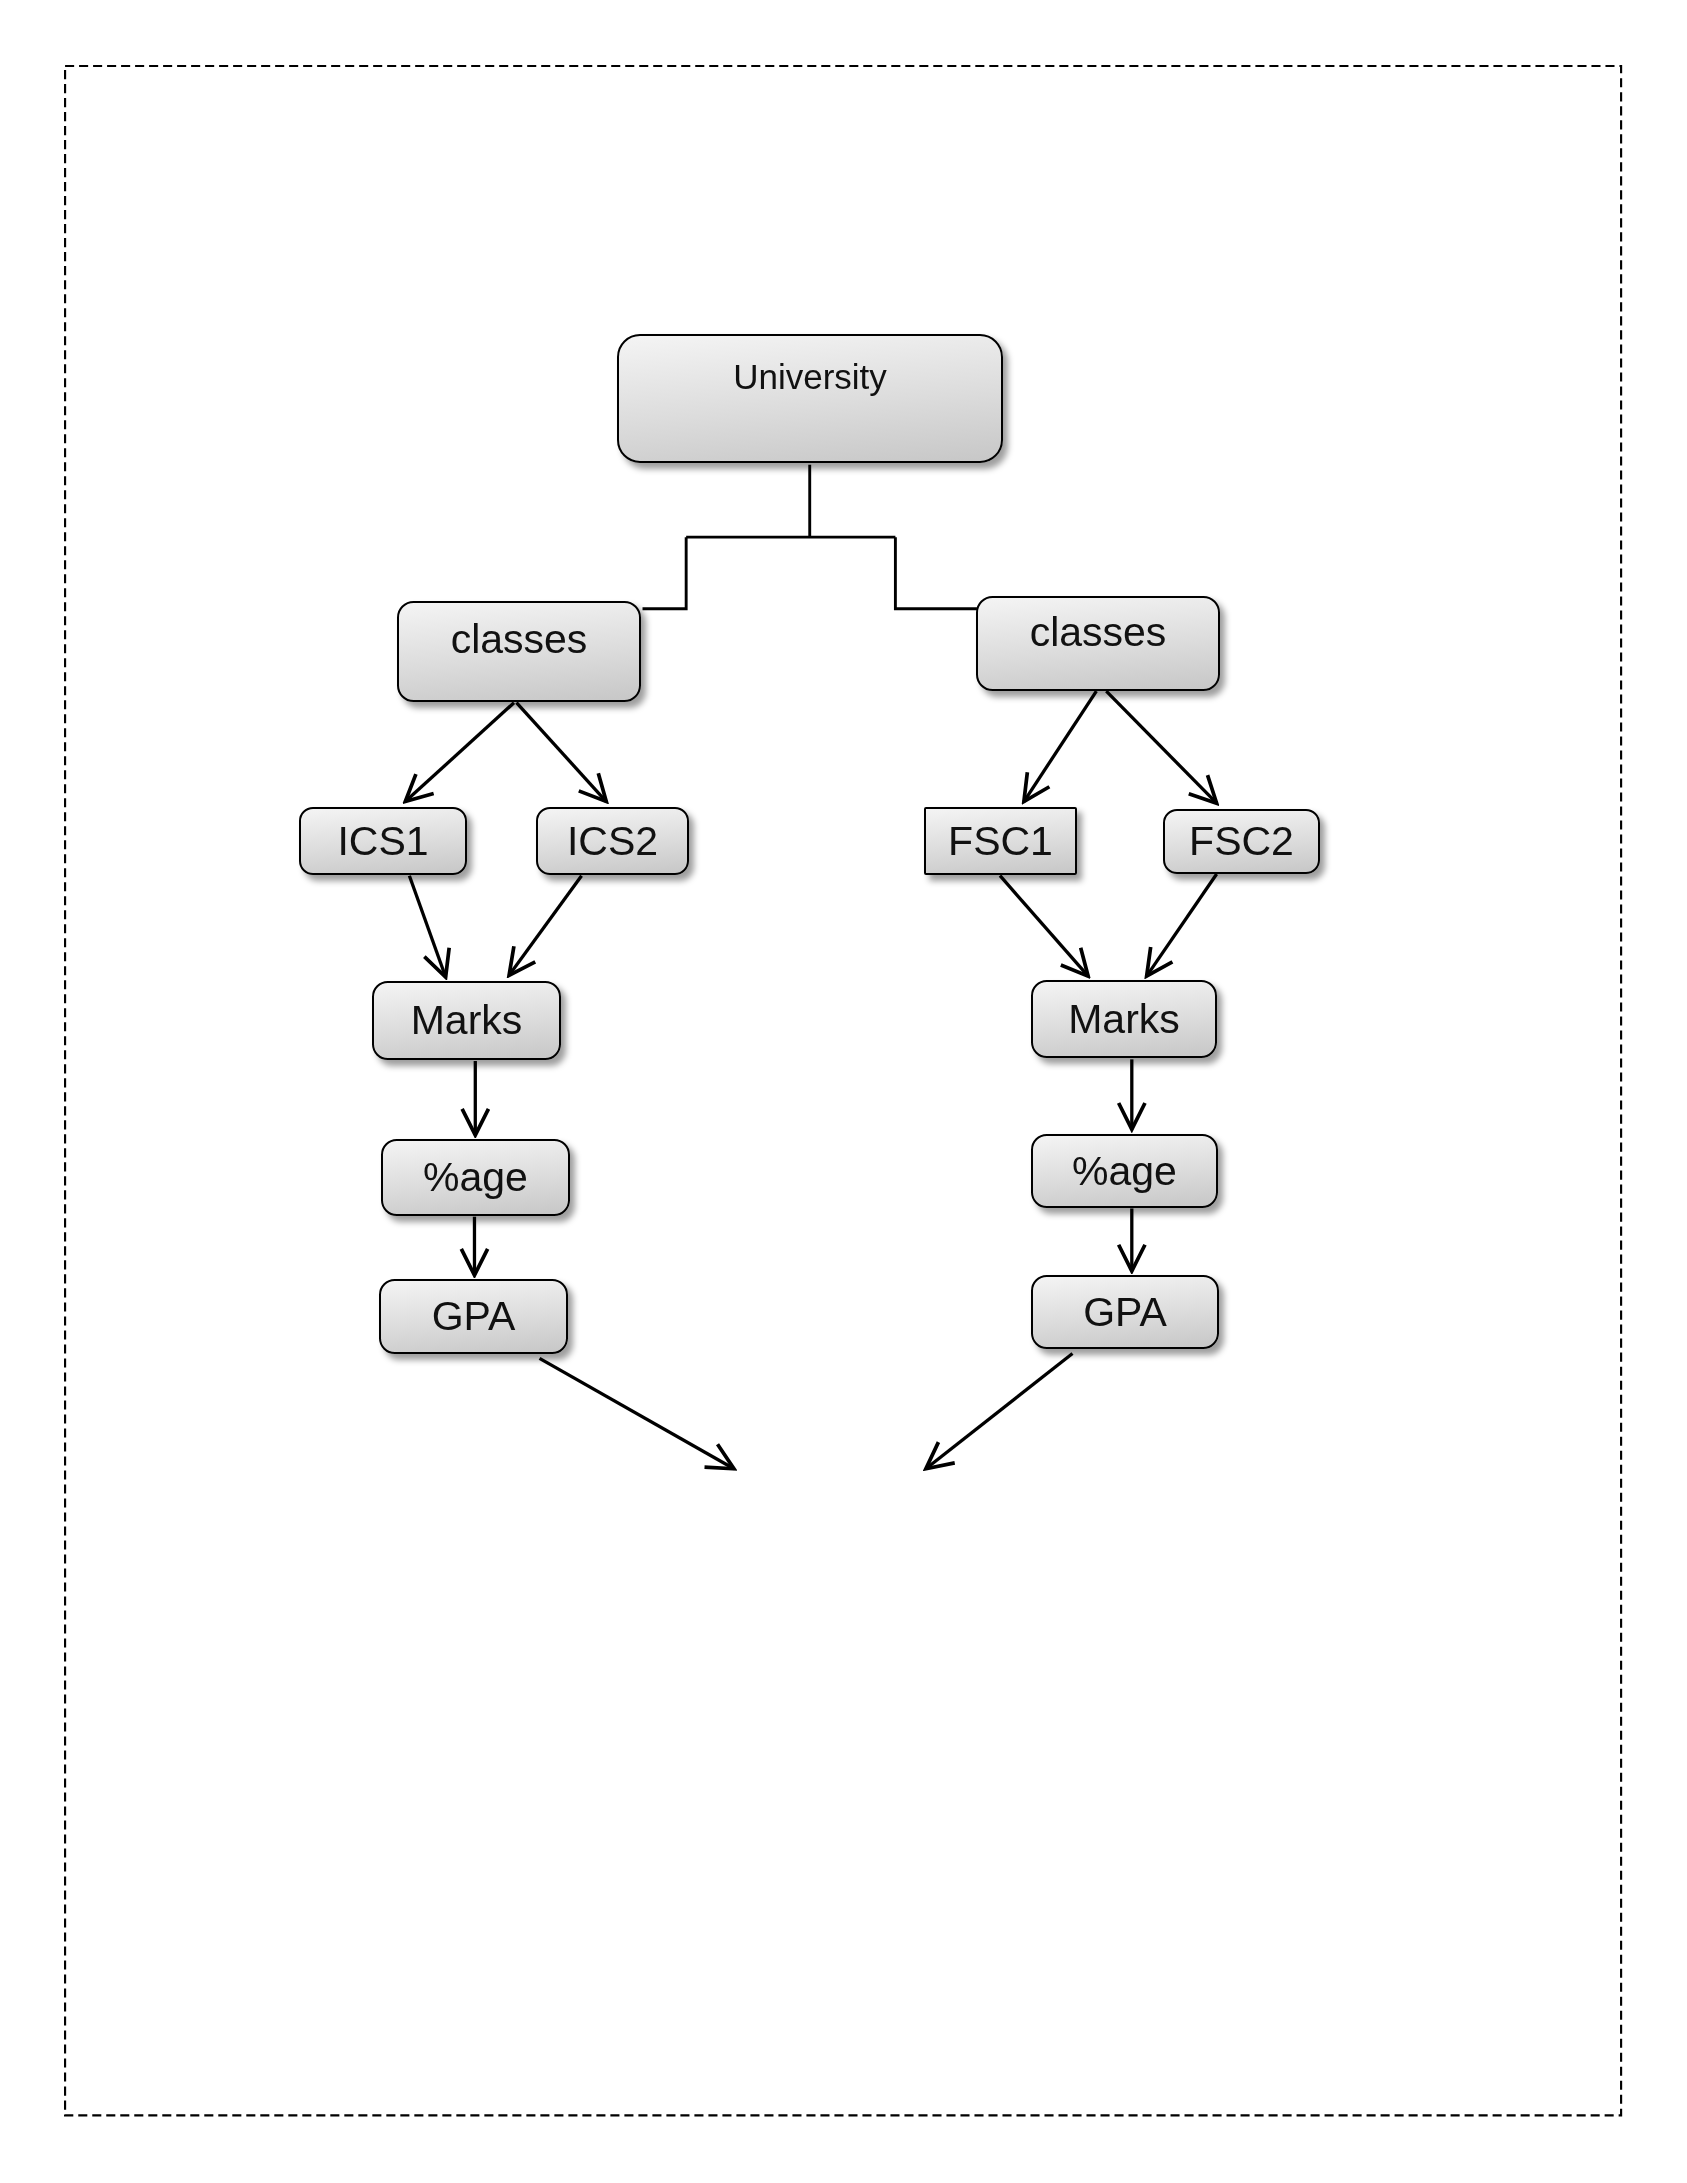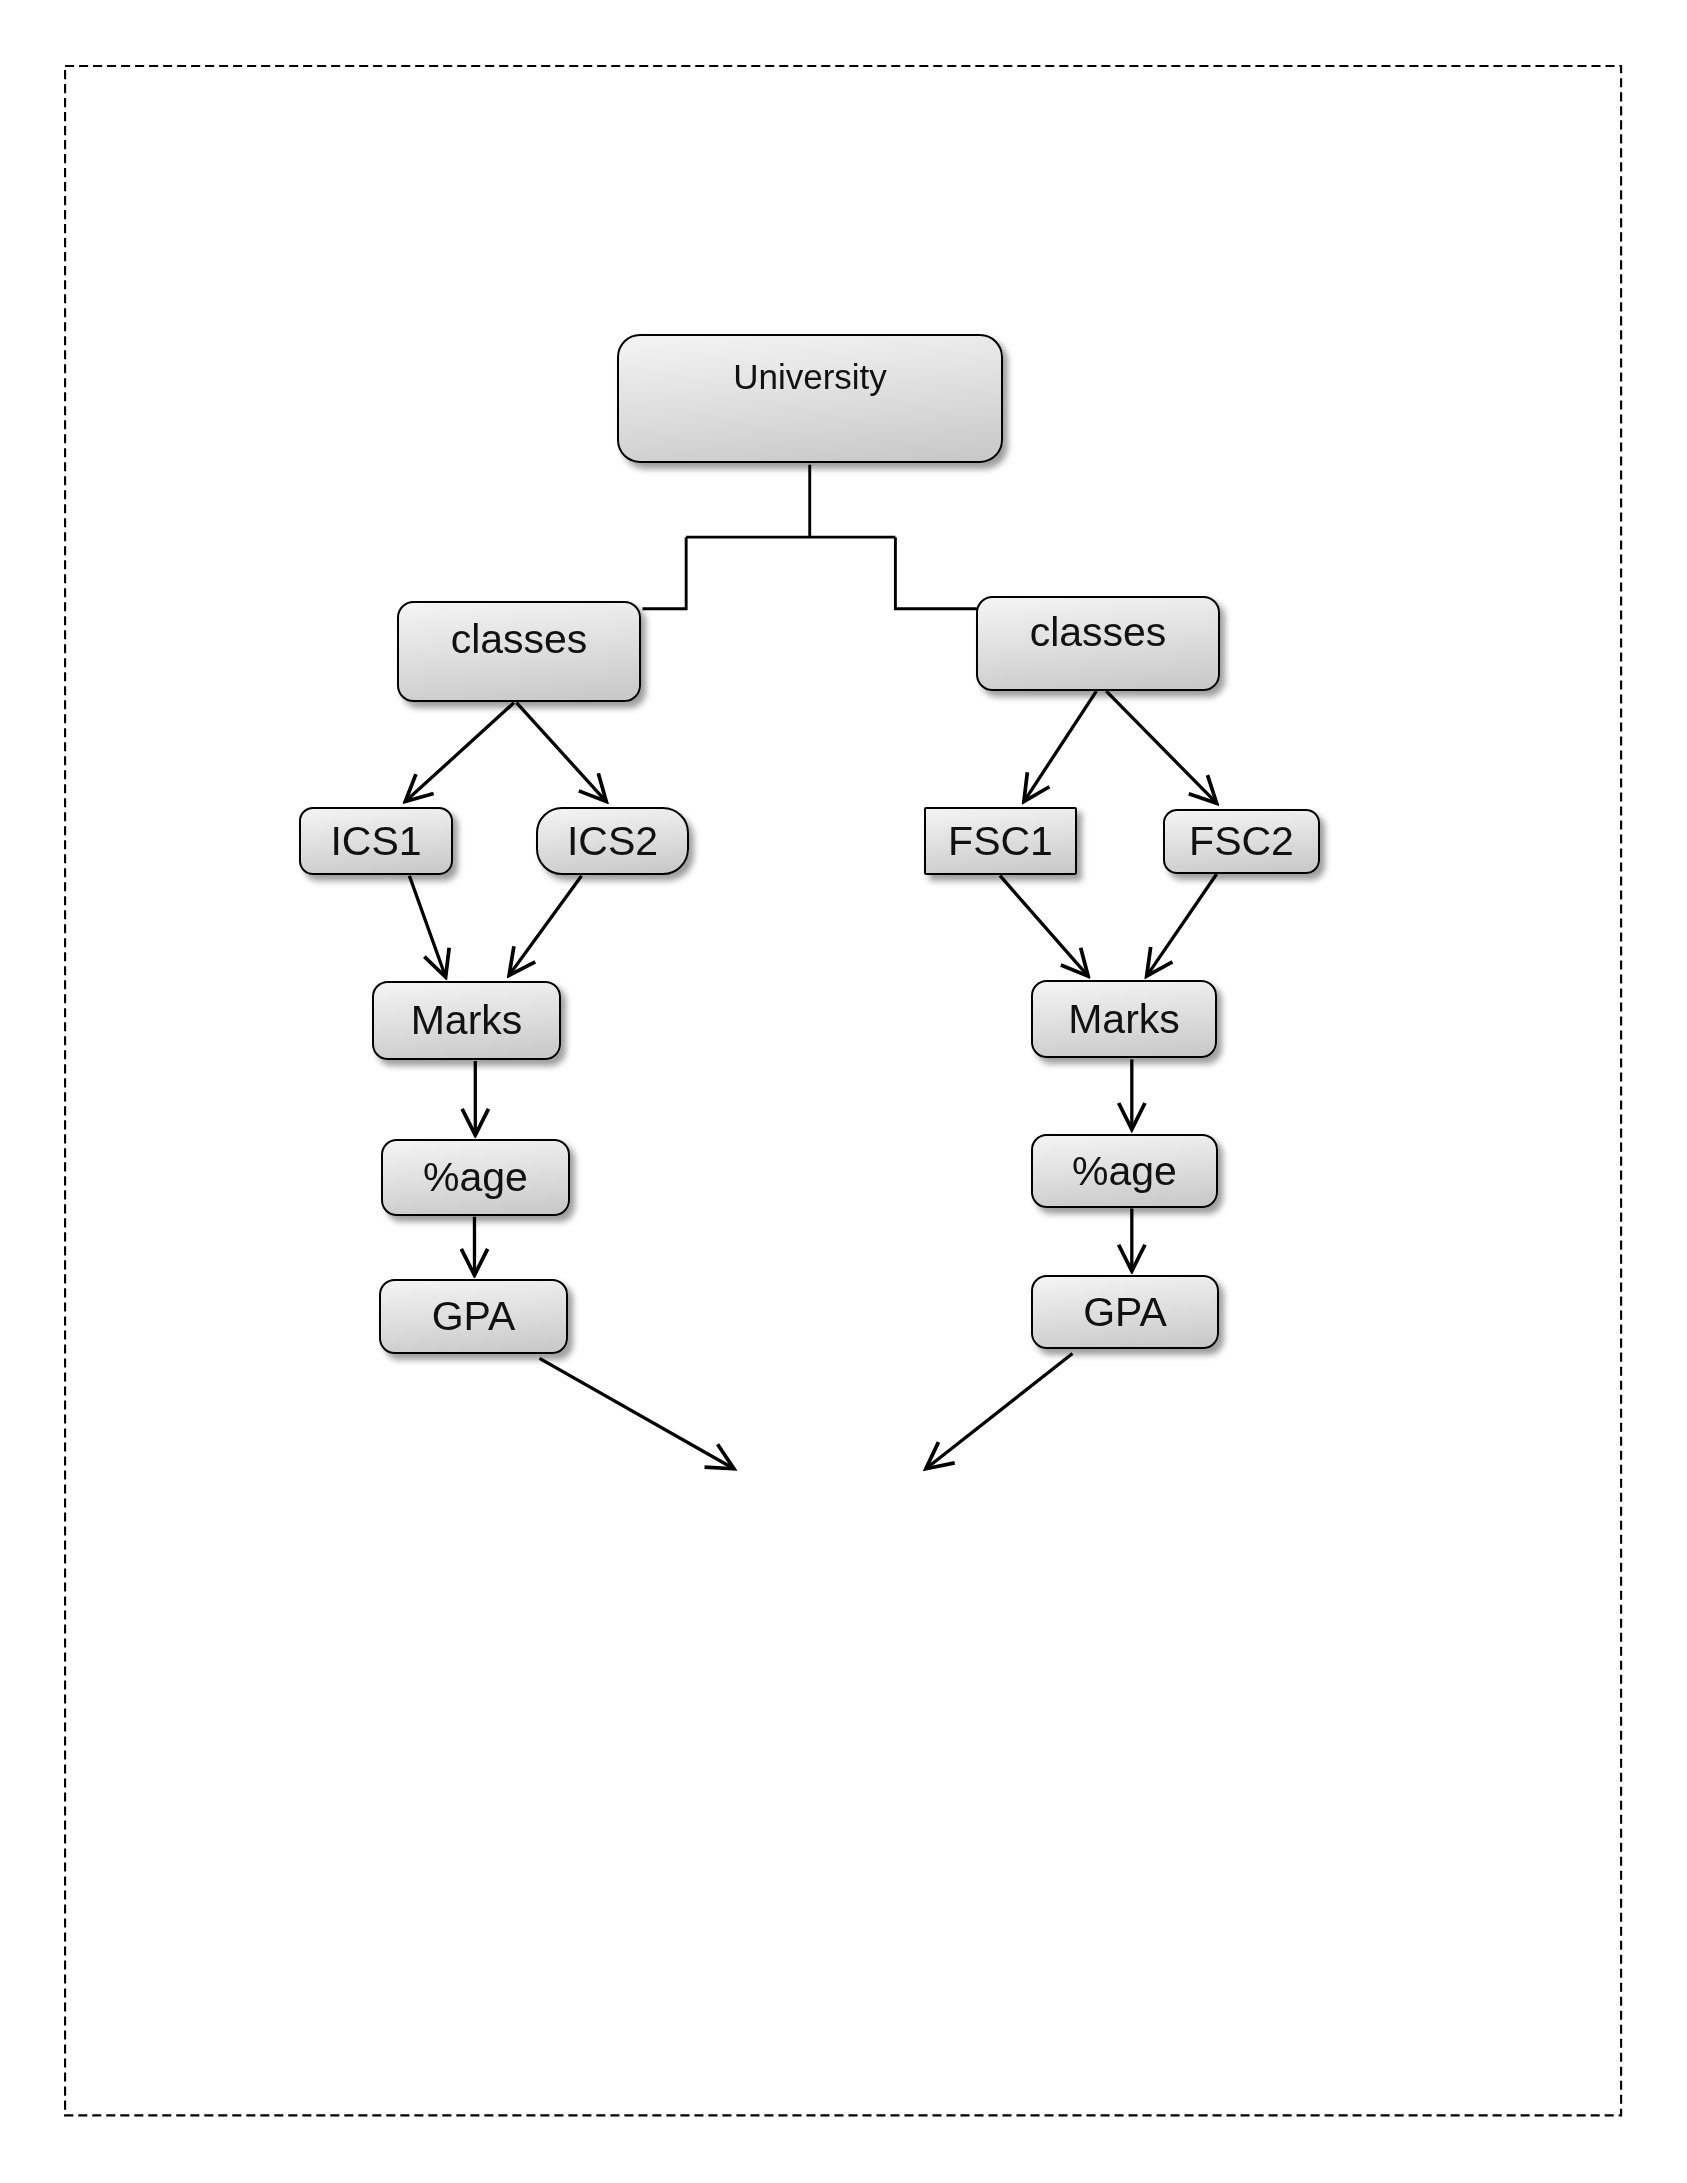--- a/index.html
+++ b/index.html
@@ -20,22 +20,22 @@
     color:#111;
     font-size:41px;
     box-sizing:border-box;
     white-space:nowrap;
   }
   .node .lbl{display:block;}
   
   .n-university{left:617px;top:334px;width:386px;height:129px;border-radius:23px;font-size:35px;padding-bottom:44px;}
   .n-classes-left{left:397px;top:601px;width:244px;height:101px;border-radius:16.5px;padding-bottom:25px;}
   .n-classes-right{left:976px;top:596px;width:244px;height:95px;border-radius:16.5px;padding-bottom:21.4px;}
-  .n-ics1{left:299px;top:807px;width:154px;height:68px;border-radius:14px;}
-  .n-ics2{left:536px;top:807px;width:153px;height:68px;border-radius:26px;}
+  .n-ics1{left:299px;top:807px;width:168px;height:68px;border-radius:14px;}
+  .n-ics2{left:536px;top:807px;width:153px;height:68px;border-radius:14px;}
   .n-fsc1{left:924px;top:807px;width:153px;height:68px;border-radius:2px;}
   .n-fsc2{left:1163px;top:809px;width:157px;height:65px;border-radius:14px;}
   .n-marks-left{left:372px;top:981px;width:189px;height:79px;border-radius:15.7px;}
   .n-marks-right{left:1031px;top:980px;width:186px;height:78px;border-radius:15.7px;}
   .n-pct-left{left:381px;top:1139px;width:189px;height:77px;border-radius:15.7px;}
   .n-pct-right{left:1031px;top:1134px;width:187px;height:74px;border-radius:15.7px;}
   .n-gpa-left{left:379px;top:1279px;width:189px;height:75px;border-radius:15.7px;}
   .n-gpa-right{left:1031px;top:1275px;width:188px;height:74px;border-radius:15.7px;}
   .n-result{left:640px;top:1473px;width:379px;height:126px;border-radius:23px;font-size:33px;padding-bottom:33px;}
   svg .conn{stroke:var(--stroke,#000);stroke-width:3.5;fill:none;}

